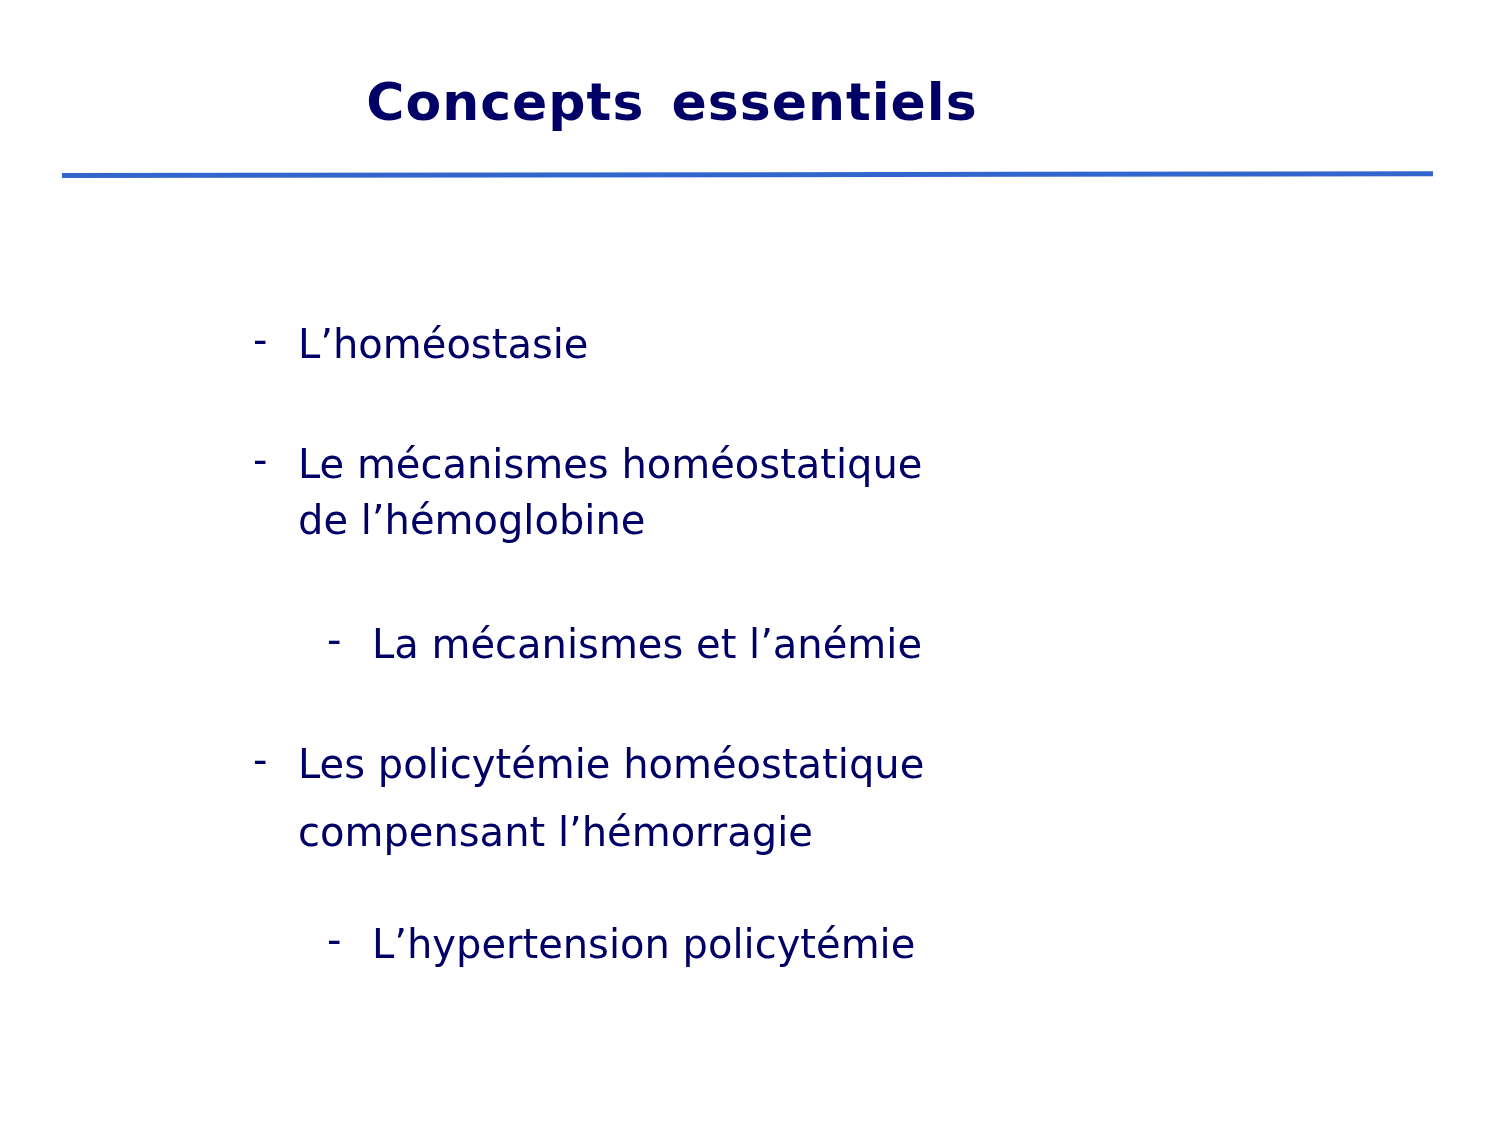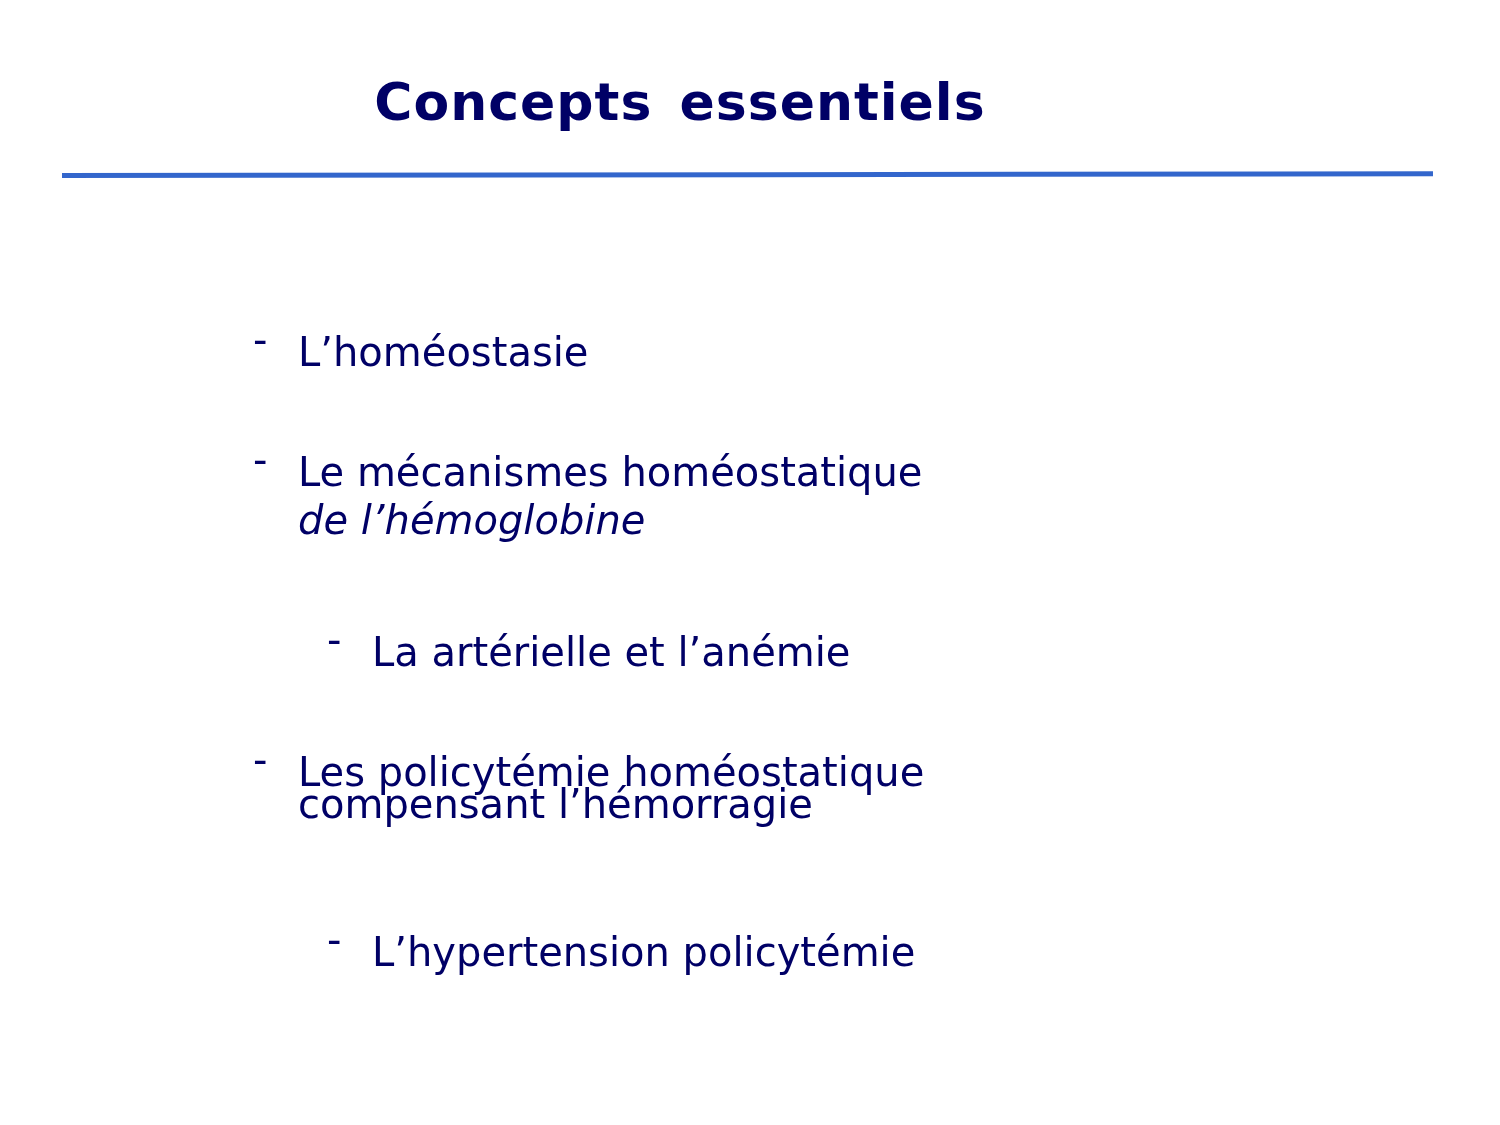--- a/index.html
+++ b/index.html
@@ -10,21 +10,21 @@
     body {
       width: 1500px;
       height: 1125px;
       position: relative;
       overflow: hidden;
       font-family: "DejaVu Sans", sans-serif;
       color: #000066;
     }
     .slide-title {
       position: absolute;
-      left: 8px;
+      left: 0;
       top: 66px;
       width: 1344px;
       text-align: center;
       font-size: 52px;
       font-weight: bold;
       line-height: 72px;
       letter-spacing: 1px;
       word-spacing: 8px;
       color: #000066;
     }
@@ -52,21 +52,21 @@
       color: #000066;
       white-space: nowrap;
     }
     .bullet .dash {
       position: absolute;
       left: 0;
       top: 0;
     }
     .bullet .text {
       position: absolute;
-      top: 12px;
+      top: 4px;
       white-space: pre;
     }
     .lvl1 { left: 253px; }
     .lvl1 .text { left: 45px; }
     .lvl2 { left: 327px; }
     .lvl2 .text { left: 45px; }
   </style>
 </head>
 <body>
 
@@ -79,32 +79,32 @@
   <div class="bullets">
 
     <div class="bullet lvl1" style="top:310px;">
       <span class="dash">-</span>
       <span class="text">L’homéostasie</span>
     </div>
 
     <div class="bullet lvl1" style="top:430px;">
       <span class="dash">-</span>
       <span class="text">Le mécanismes homéostatique</span>
-      <span class="text" style="top:60px;font-style:italic;">de l’hémoglobine</span>
+      <span class="text" style="top:60px;">de l’hémoglobine</span>
     </div>
 
     <div class="bullet lvl2" style="top:610px;">
       <span class="dash">-</span>
-      <span class="text">La artérielle et l’anémie</span>
+      <span class="text">La mécanismes et l’anémie</span>
     </div>
 
     <div class="bullet lvl1" style="top:730px;">
       <span class="dash">-</span>
       <span class="text">Les policytémie homéostatique</span>
-      <span class="text" style="top:44px;">compensant l’hémorragie</span>
+      <span class="text" style="top:72px;">compensant l’hémorragie</span>
     </div>
 
     <div class="bullet lvl2" style="top:910px;">
       <span class="dash">-</span>
       <span class="text">L’hypertension policytémie</span>
     </div>
 
   </div>
 </div>
 

